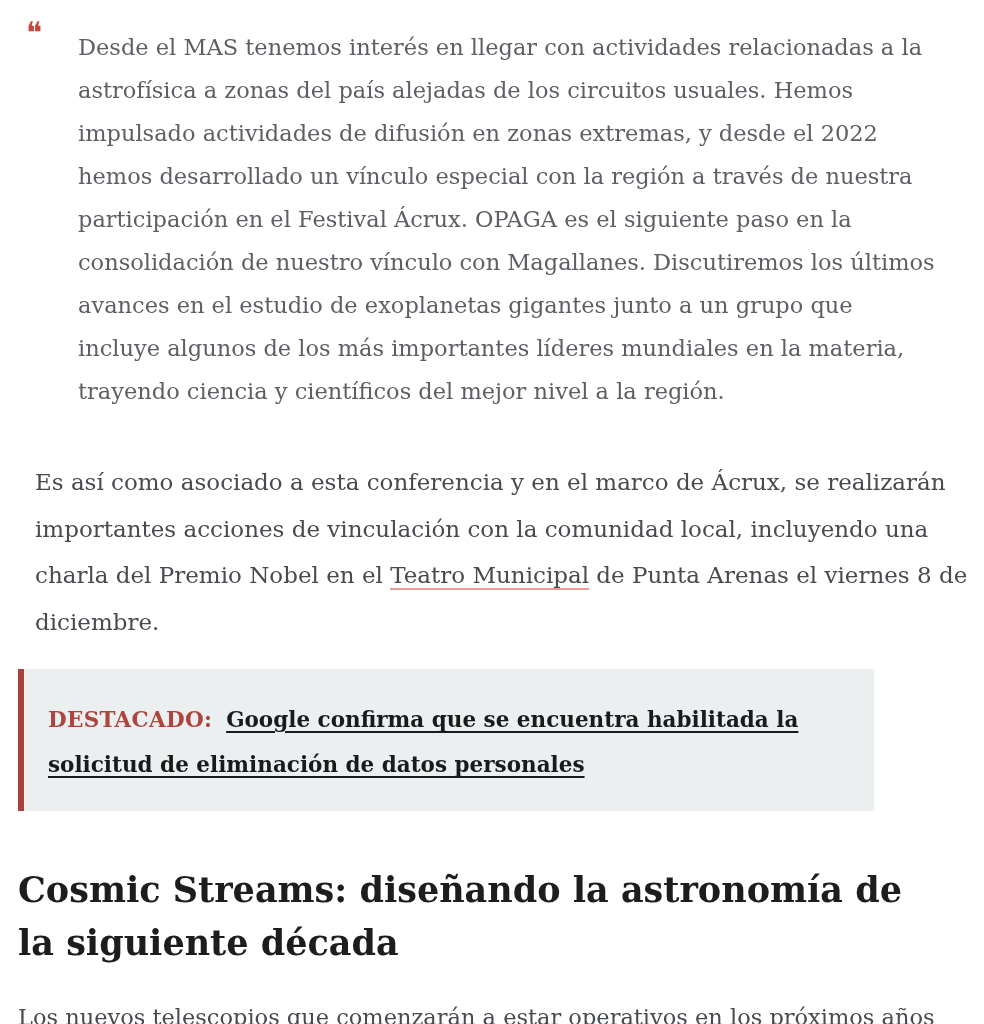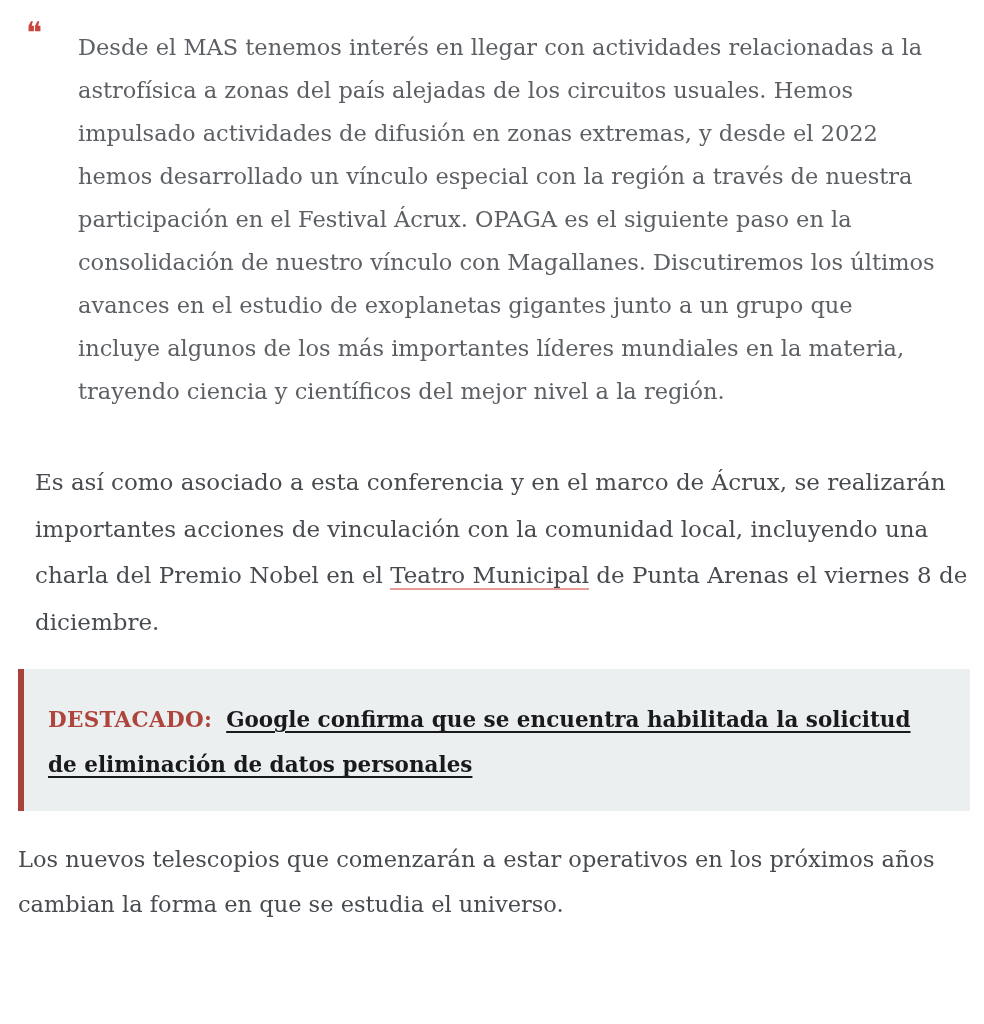--- a/index.html
+++ b/index.html
@@ -47,21 +47,21 @@
   }
   .inline-link {
     color: #474a4e;
     text-decoration: none;
     border-bottom: 2px solid #e89b94;
     cursor: pointer;
   }
   .highlight-box {
     box-sizing: border-box;
     margin: 24px 0 0 0;
-    width: 952px;
+    width: 856px;
     background: #eceff0;
     border-left: 6px solid #a8423b;
     padding: 28px 30px 24px 24px;
     font-size: 21.5px;
     line-height: 45px;
     font-weight: bold;
   }
   .destacado-label {
     color: #ae453d;
     margin-right: 14px;
@@ -98,16 +98,17 @@
     <span class="quote-icon">❝</span>
     <p class="quote-text">Desde el MAS tenemos interés en llegar con actividades relacionadas a la astrofísica a zonas del país alejadas de los circuitos usuales. Hemos impulsado actividades de difusión en zonas extremas, y desde el 2022 hemos desarrollado un vínculo especial con la región a través de nuestra participación en el Festival Ácrux. OPAGA es el siguiente paso en la consolidación de nuestro vínculo con Magallanes. Discutiremos los últimos avances en el estudio de exoplanetas gigantes junto a un grupo que incluye algunos de los más importantes líderes mundiales en la materia, trayendo ciencia y científicos del mejor nivel a la región.</p>
   </blockquote>
 
   <p class="para-1"><span>Es así como asociado a esta conferencia y en el marco de Ácrux, se realizarán importantes acciones de vinculación con la comunidad local, incluyendo una charla del Premio Nobel en el </span><a class="inline-link">Teatro Municipal</a><span> de Punta Arenas el viernes 8 de diciembre.</span></p>
 
   <aside class="highlight-box">
     <span class="destacado-label">DESTACADO:</span><a class="destacado-link">Google confirma que se encuentra habilitada la solicitud de eliminación de datos personales</a>
   </aside>
 
+  <h2 class="section-heading">Cosmic Streams: diseñando la astronomía de la siguiente década</h2>
 
   <p class="para-2">Los nuevos telescopios que comenzarán a estar operativos en los próximos años cambian la forma en que se estudia el universo.</p>
 
 </div>
 
 </body></html>

